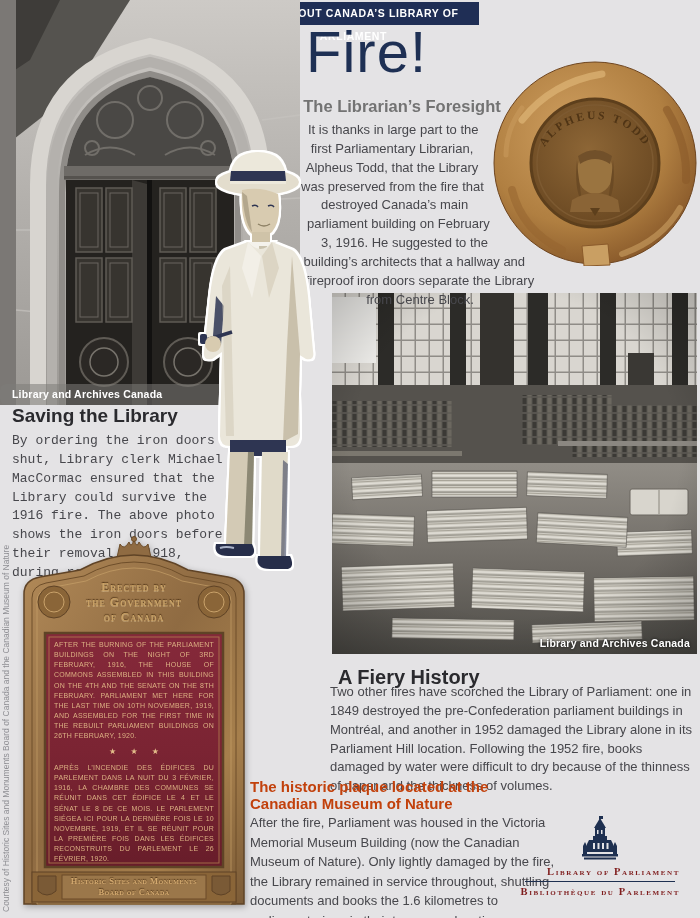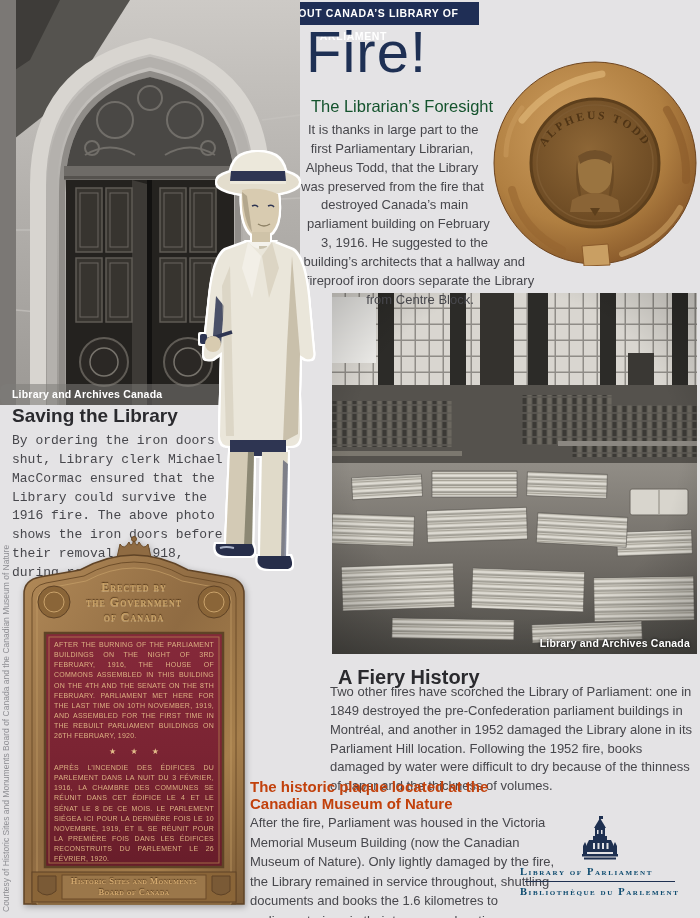--- a/index.html
+++ b/index.html
@@ -22,21 +22,21 @@
   .doors-credit{left:0;right:0;bottom:0;height:21px;line-height:21px;padding-left:12px;
                 background:rgba(125,123,120,.55);}
 
   
   .man{position:absolute;left:186px;top:146px;z-index:3;
        filter:drop-shadow(2px 0 0 #fff) drop-shadow(-2px 0 0 #fff)
               drop-shadow(0 2px 0 #fff) drop-shadow(0 -2px 0 #fff);}
 
   
   .foresight-h{position:absolute;left:292px;top:97px;width:220px;margin:0;
-               font-size:16.5px;font-weight:normal;color:#14532d;text-align:center;}
+               font-size:16.5px;font-weight:bold;color:#737373;text-align:center;}
   .foresight-body{position:absolute;left:300px;top:121px;width:240px;
                   font-size:13px;line-height:1.45;color:#47474c;text-align:center;z-index:2;}
   .medallion-spacer{float:right;width:58px;height:150px;
                     shape-outside:circle(113px at 115px 42px);}
 
   
   .medallion{position:absolute;left:492px;top:60px;width:206px;height:206px;z-index:1;}
 
   
   .saving-h{position:absolute;left:12px;top:405px;margin:0;font-size:19px;
@@ -77,21 +77,21 @@
             font-size:15px;font-weight:bold;line-height:1.15;color:#c2410c;}
   .museum-p{position:absolute;left:250px;top:813px;width:318px;margin:0;
             font-size:13px;line-height:1.5;color:#47474c;}
 
   
   .courtesy{position:absolute;left:1px;top:540px;height:372px;width:14px;
             writing-mode:vertical-rl;transform:rotate(180deg);
             font-size:8.5px;color:#8f8f94;white-space:nowrap;}
 
   
-  .logo{position:absolute;left:520px;top:816px;width:160px;text-align:left;color:#0c4a6e;}
+  .logo{position:absolute;left:520px;top:816px;width:160px;text-align:right;color:#7f1d1d;}
   .logo .tower{display:block;margin:0 auto 6px auto;}
   .logo-line{font-family:"Liberation Serif",serif;font-variant:small-caps;font-weight:bold;
              font-size:10.5px;letter-spacing:1.6px;}
   .logo-rule{border:none;border-top:1px solid #1e3050;width:150px;margin:4px auto 4px auto;}
 </style>
 </head>
 <body>
 
 <div class="page">
 

